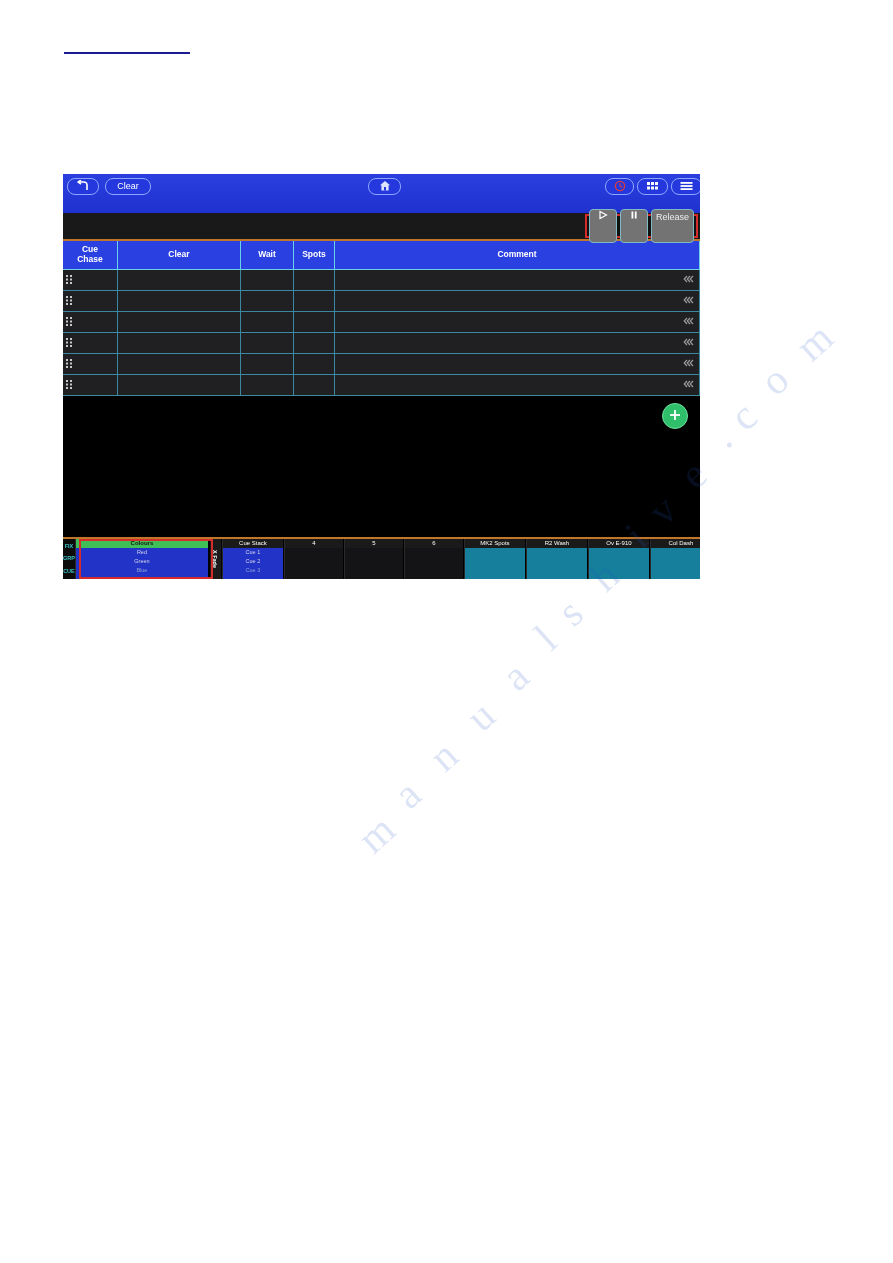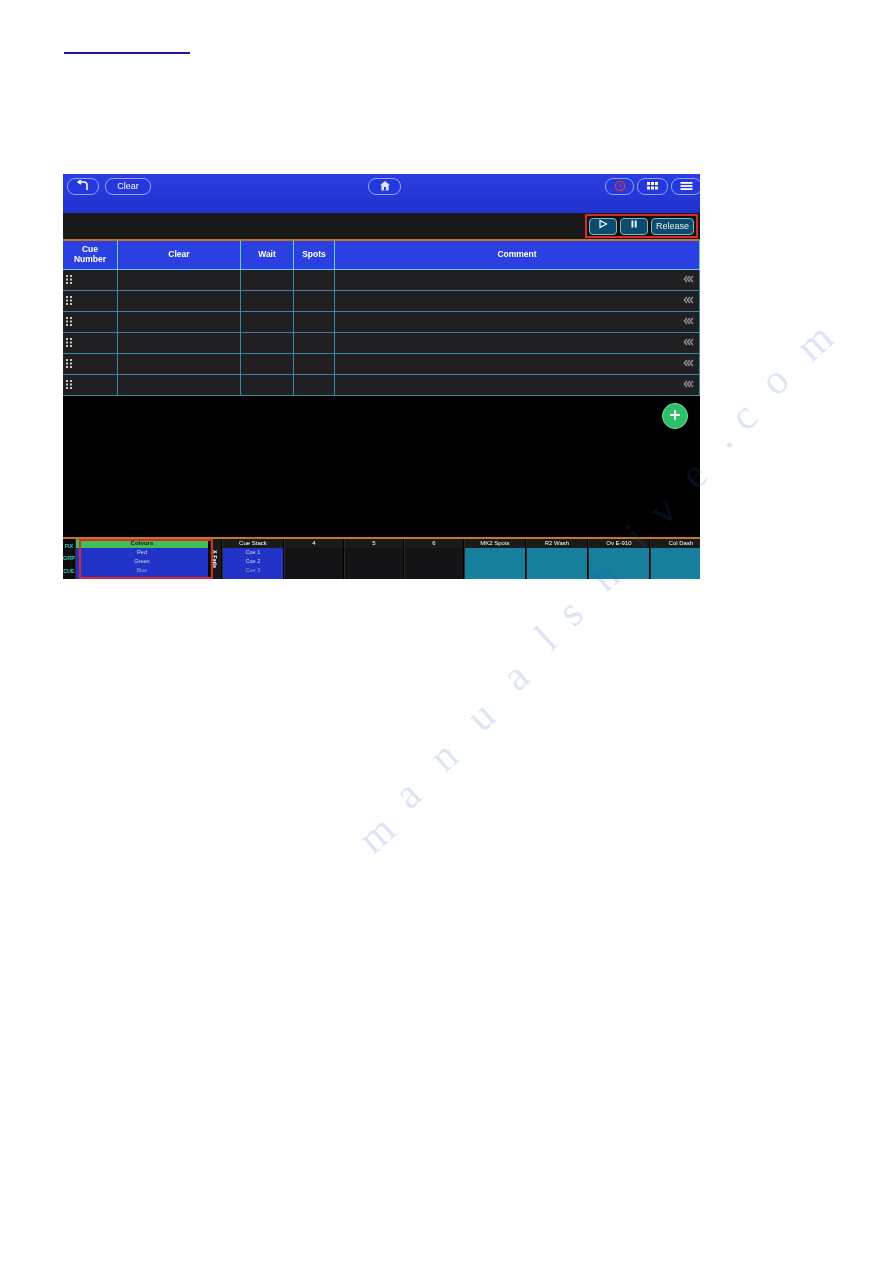--- a/index.html
+++ b/index.html
@@ -117,26 +117,26 @@
     height: 24px;
     box-sizing: border-box;
     border: 2px solid #d42b2b;
     padding: 1px 2px;
     display: flex;
     gap: 3px;
     align-items: center;
     background: #101010;
   }
   .pb-btn {
-    height: 17px;
+    height: 34px;
     min-width: 28px;
     box-sizing: border-box;
     border: 1px solid #7fb9c4;
     border-radius: 4px;
-    background: #0c4a6e;
+    background: #737373;
     color: #eeeeee;
     font-size: 9px;
     line-height: 15px;
     text-align: center;
     padding: 0 4px;
     cursor: pointer;
   }
 
   
   .cue-table {
@@ -486,21 +486,21 @@
         </div>
         <div class="pb-btn">Release</div>
       </div>
     </div>
 
     <table class="cue-table">
       <thead>
         <tr>
           <th class="col-num">
             <div>Cue</div>
-            <div>Number</div>
+            <div>Chase</div>
           </th>
           <th class="col-name">Clear</th>
           <th class="col-wait">Wait</th>
           <th class="col-fade">Spots</th>
           <th class="col-comment">Comment</th>
         </tr>
       </thead>
       <tbody id="cue-rows">
           <tr>
             <td class="cell-num"><span class="grip"><svg width="7" height="9" viewBox="0 0 7 9" aria-hidden="true">

